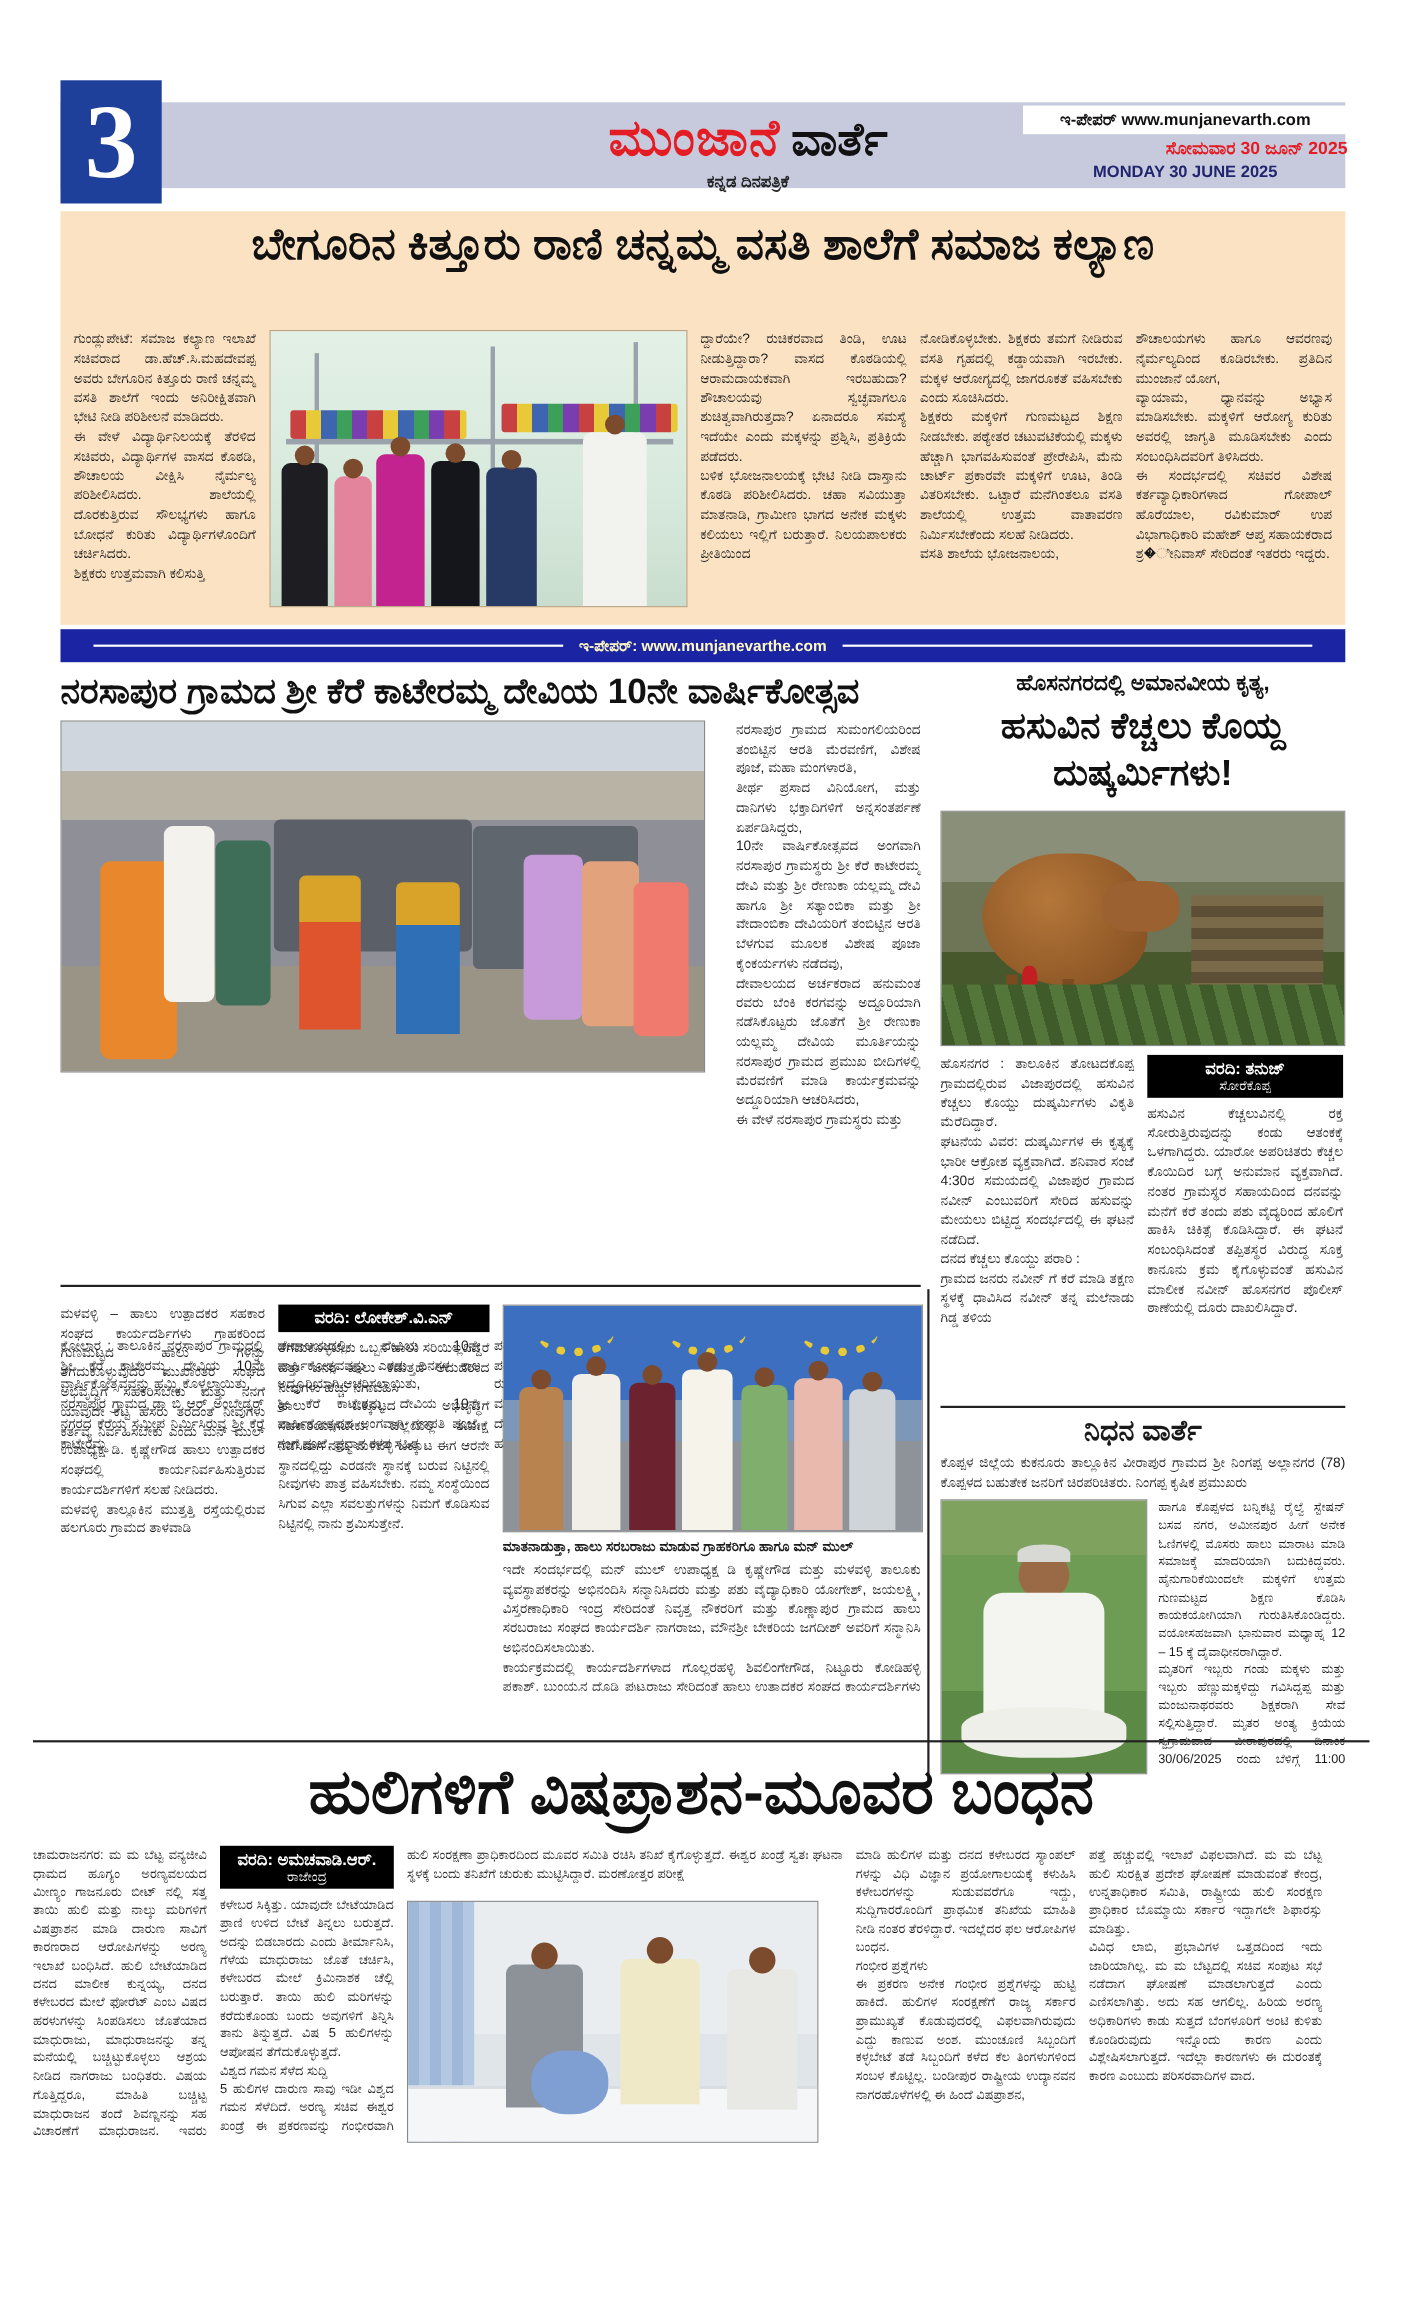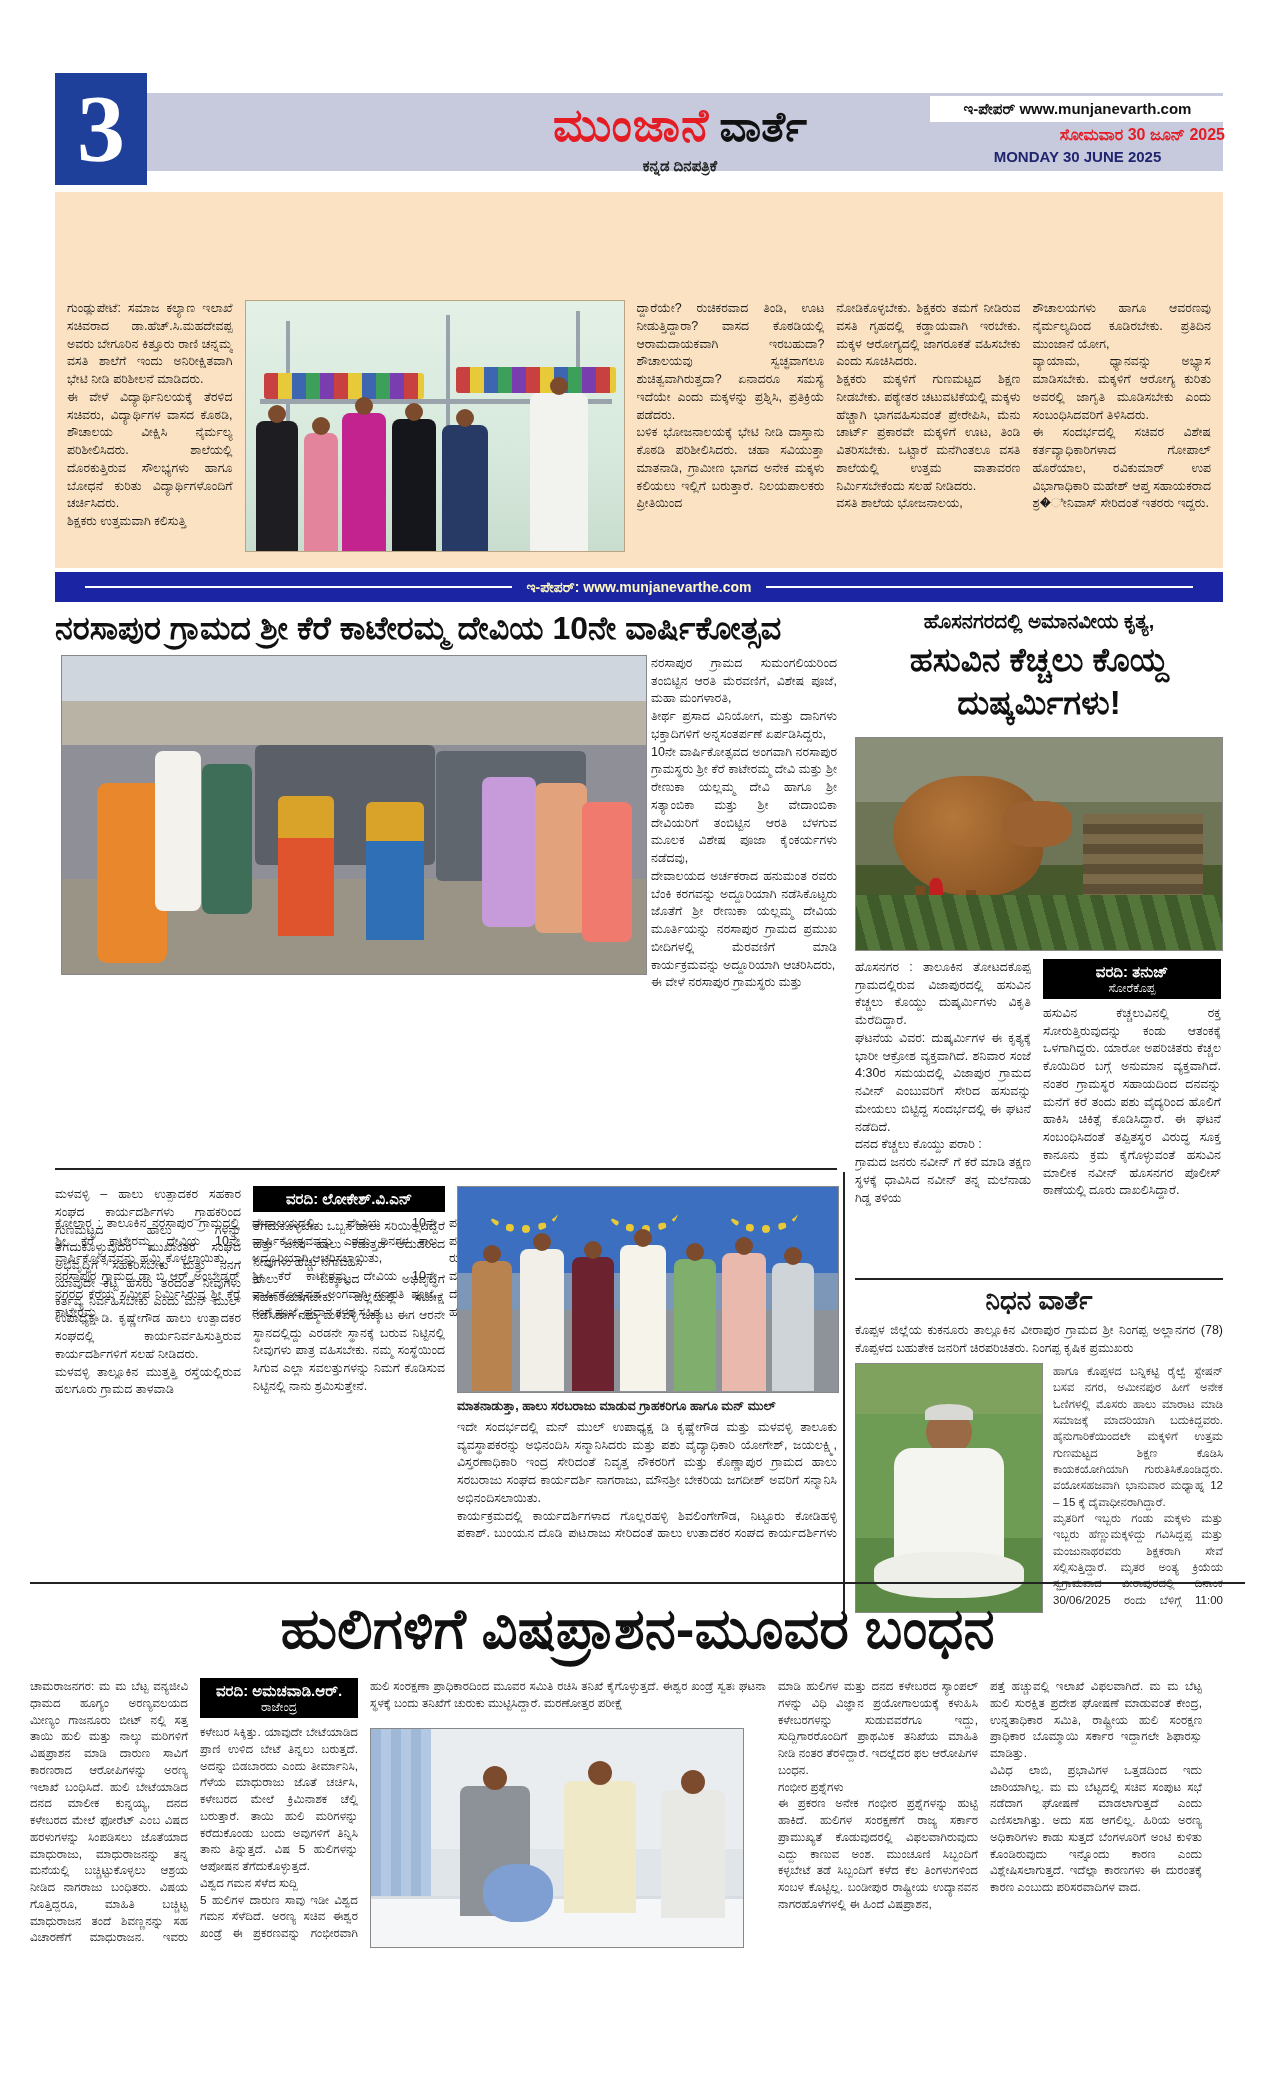--- a/index.html
+++ b/index.html
@@ -44,21 +44,21 @@
 
   
   #band{position:absolute;left:55px;top:572px;width:1168px;height:30px;background:#1b25a3;
      display:flex;align-items:center;gap:14px;padding:0 30px;box-sizing:border-box;}
   .band-line{flex:1;height:2px;background:#ffffff;}
   #band-text{color:#fef9c3;font-weight:700;font-size:14px;white-space:nowrap;}
 
   
   #festival{position:absolute;left:55px;top:610px;width:782px;}
   #festival-headline{font-size:32px;font-weight:800;color:#111;line-height:1.15;}
-  #festival-row{display:flex;gap:4px;margin-top:8px;justify-content:flex-end;}
+  #festival-row{display:flex;gap:28px;margin-top:8px;}
   #festival-photo{width:584px;height:318px;flex-shrink:0;position:relative;overflow:hidden;border:1px solid #888;
      background:linear-gradient(180deg,#cfd6de 0 14%,#b9b3a6 14% 28%,#8f9097 28% 70%,#9a9486 70% 100%);}
   .crowd-dot{position:absolute;border-radius:50%;}
   .deity{position:absolute;border-radius:6px 6px 0 0;}
   #festival-side-col{width:186px;height:550px;}
   #festival-cols{display:flex;gap:12px;margin-top:10px;width:584px;}
   #festival-cols .news-col{width:185px;height:132px;}
 
   
   #manmul{position:absolute;left:55px;top:1168px;width:782px;border-top:2px solid #222;padding-top:6px;}
@@ -121,20 +121,21 @@
   </div>
   <div id="masthead-center">
     <span class="kn-red">ಮುಂಜಾನೆ</span><span class="kn-black">ವಾರ್ತೆ</span>
     <div id="masthead-tagline">ಕನ್ನಡ ದಿನಪತ್ರಿಕೆ</div>
   </div>
   <div id="epaper-box">ಇ-ಪೇಪರ್  www.munjanevarth.com</div>
   <div id="date-kn">ಸೋಮವಾರ 30 ಜೂನ್ 2025</div>
   <div id="date-en">MONDAY 30 JUNE 2025</div>
 
   <div id="lead">
+    <div id="lead-headline1">ಬೇಗೂರಿನ ಕಿತ್ತೂರು ರಾಣಿ ಚನ್ನಮ್ಮ ವಸತಿ ಶಾಲೆಗೆ ಸಮಾಜ ಕಲ್ಯಾಣ</div>
     <div id="lead-body">
       <div id="lead-col1" class="news-col">ಗುಂಡ್ಲುಪೇಟೆ: ಸಮಾಜ ಕಲ್ಯಾಣ ಇಲಾಖೆ ಸಚಿವರಾದ ಡಾ.ಹೆಚ್.ಸಿ.ಮಹದೇವಪ್ಪ ಅವರು ಬೇಗೂರಿನ ಕಿತ್ತೂರು ರಾಣಿ ಚನ್ನಮ್ಮ ವಸತಿ ಶಾಲೆಗೆ ಇಂದು ಅನಿರೀಕ್ಷಿತವಾಗಿ ಭೇಟಿ ನೀಡಿ ಪರಿಶೀಲನೆ ಮಾಡಿದರು.
 ಈ ವೇಳೆ ವಿದ್ಯಾರ್ಥಿನಿಲಯಕ್ಕೆ ತೆರಳಿದ ಸಚಿವರು, ವಿದ್ಯಾರ್ಥಿಗಳ ವಾಸದ ಕೊಠಡಿ, ಶೌಚಾಲಯ ವೀಕ್ಷಿಸಿ ನೈರ್ಮಲ್ಯ ಪರಿಶೀಲಿಸಿದರು. ಶಾಲೆಯಲ್ಲಿ ದೊರಕುತ್ತಿರುವ ಸೌಲಭ್ಯಗಳು ಹಾಗೂ ಬೋಧನೆ ಕುರಿತು ವಿದ್ಯಾರ್ಥಿಗಳೊಂದಿಗೆ ಚರ್ಚಿಸಿದರು.
 ಶಿಕ್ಷಕರು ಉತ್ತಮವಾಗಿ ಕಲಿಸುತ್ತಿ</div>
 
       <div id="lead-photo">
         <div class="bunk-frame" style="left:40px;top:20px;width:4px;height:210px;"></div>
         <div class="bunk-frame" style="left:200px;top:14px;width:4px;height:216px;"></div>
         <div class="bunk-frame" style="left:330px;top:10px;width:4px;height:220px;"></div>
         <div class="bunk" style="left:18px;top:72px;width:160px;"></div>

